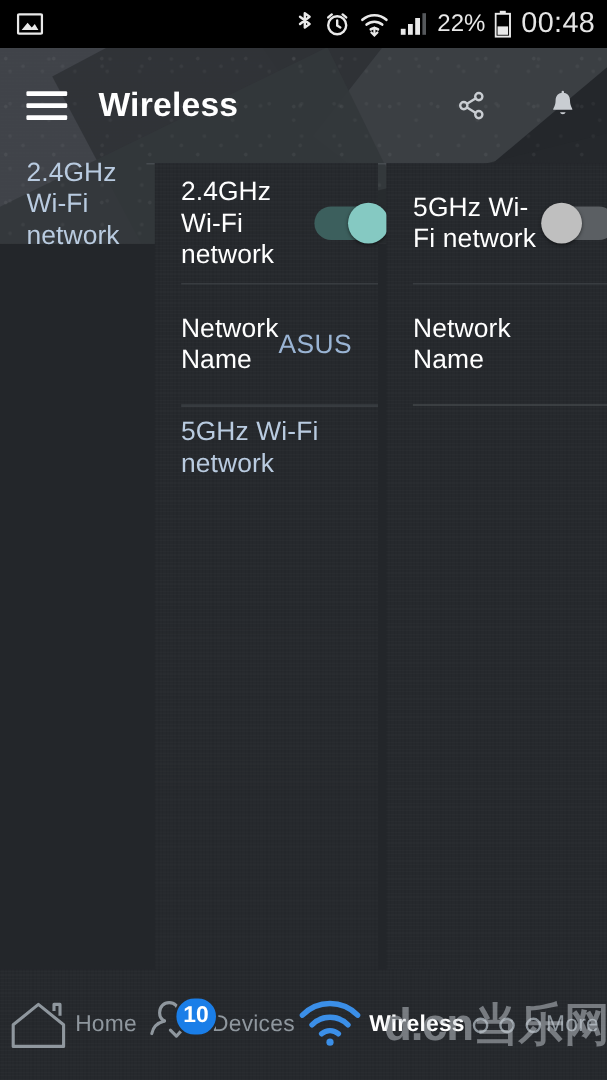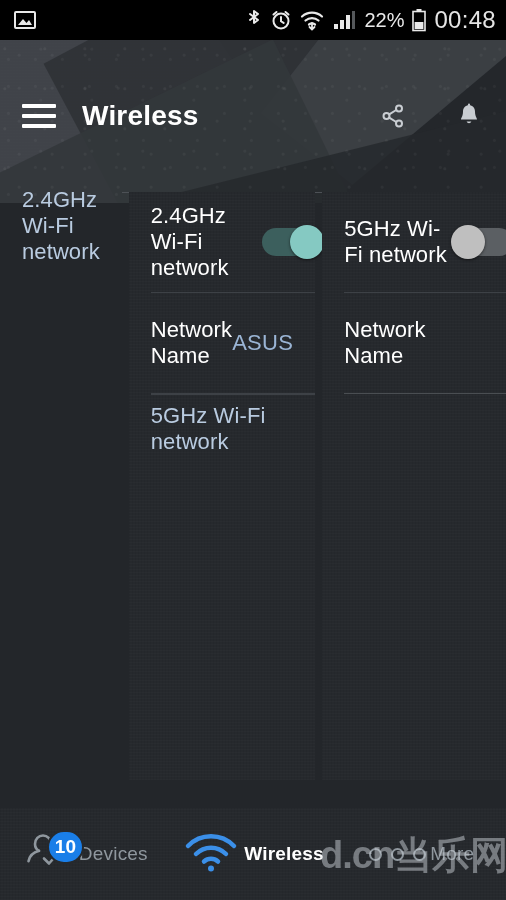--- a/index.html
+++ b/index.html
@@ -4,21 +4,21 @@
 <style>
   * { margin:0; padding:0; box-sizing:border-box; }
   html,body { width:506px; height:900px; }
   body {
     font-family:"Liberation Sans", sans-serif;
     background:#23262a;
     color:#ffffff;
     overflow:hidden;
     position:relative;
   }
-  .phone { width:506px; height:900px; position:relative; display:flex; flex-direction:column;gap:28px; }
+  .phone { width:506px; height:900px; position:relative; display:flex; flex-direction:column; }
 
   
   .statusbar {
     height:40px; background:#000000; flex:0 0 40px;
     display:flex; align-items:center; padding:0 10px 0 14px;
     position:relative; z-index:6;
   }
   .sb-left { display:flex; align-items:center; gap:8px; }
   .sb-right { margin-left:auto; display:flex; align-items:center; gap:8px; }
   .sb-text { font-size:24px; color:#e5e5e5; letter-spacing:0.3px; line-height:1; }
@@ -286,20 +286,29 @@
       <div class="row">
         <span class="row-label">Network Name</span>
       </div>
       <div class="rule-inset-bottom"></div>
     </div>
 
   </div>
 
   <div class="bottomnav">
 
+    <div class="navitem">
+      <span class="navicon">
+        <svg width="54" height="44" viewBox="0 0 54 44">
+          <path d="M27 5L6 22v18h42V22z" fill="none" stroke="#8f979e" stroke-width="2.6" stroke-linejoin="round"></path>
+          <path d="M40 10.5V5h5v9.5" fill="none" stroke="#8f979e" stroke-width="2.6" stroke-linejoin="round"></path>
+        </svg>
+      </span>
+      <span class="navlabel">Home</span>
+    </div>
 
     <div class="navitem">
       <span class="navicon">
         <svg width="54" height="44" viewBox="0 0 54 44">
           <path d="M30 12c0-5-3.6-8.5-8-8.5S14 7 14 12c0 3.4 1.7 5.6 4 6.8" fill="none" stroke="#8f979e" stroke-width="2.6" stroke-linecap="round"></path>
           <path d="M18 18.8c-6 1.6-9.5 5-10.5 10.5" fill="none" stroke="#8f979e" stroke-width="2.6" stroke-linecap="round"></path>
           <path d="M23 26.5l5 5 8-9" fill="none" stroke="#8f979e" stroke-width="2.6" stroke-linecap="round" stroke-linejoin="round"></path>
         </svg>
         <span class="badge">10</span>
       </span>

